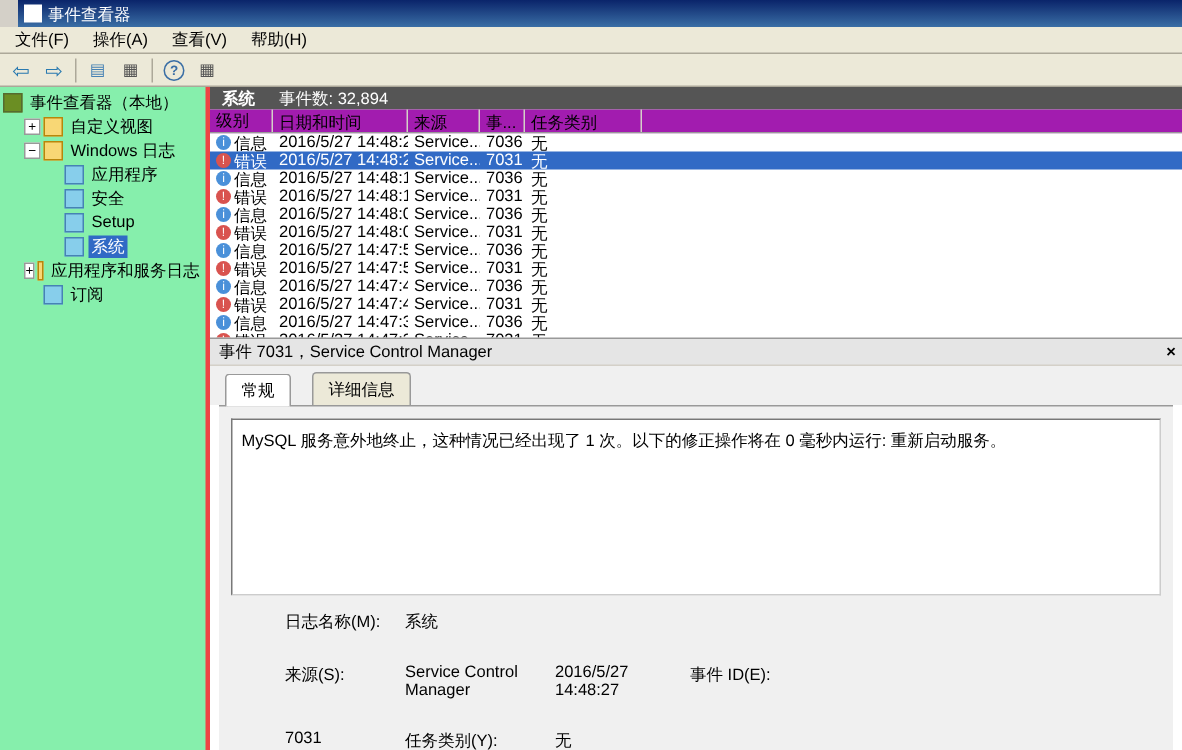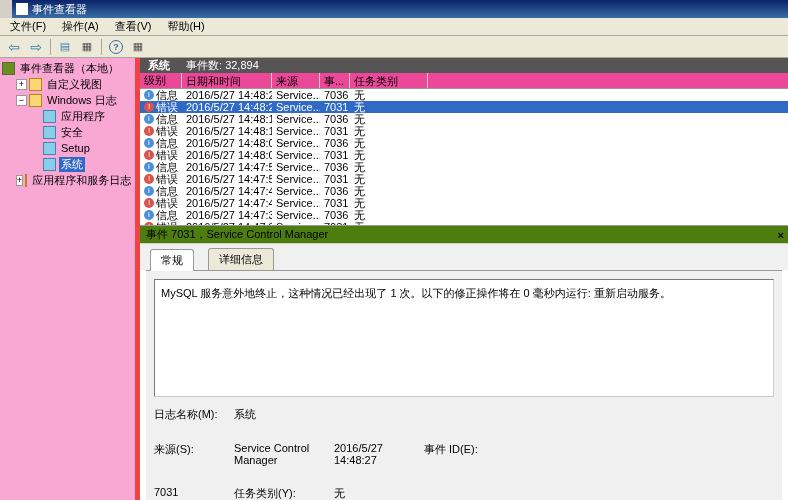--- a/index.html
+++ b/index.html
@@ -6,60 +6,60 @@
 body { background: #d4d0c8; width: 788px; height: 500px; overflow: hidden; }
 .titlebar { background: linear-gradient(to bottom, #0a246a, #3a6ea5); color: #fff; height: 18px; display: flex; align-items: center; padding-left: 4px; margin-left: 12px; }
 .titlebar .icon { width: 12px; height: 12px; background: #fff; margin-right: 4px; display: inline-block; }
 .titlebar .title { font-size: 11px; }
 .menubar { background: #ece9d8; height: 18px; display: flex; align-items: center; gap: 4px; padding-left: 4px; border-bottom: 1px solid #aca899; }
 .menubar span { padding: 1px 6px; cursor: default; }
 .toolbar { background: #ece9d8; height: 22px; display: flex; align-items: center; gap: 2px; padding-left: 4px; border-bottom: 1px solid #aca899; }
 .toolbar button { width: 20px; height: 18px; border: 1px solid #ece9d8; background: #ece9d8; display: flex; align-items: center; justify-content: center; cursor: pointer; }
 .toolbar .sep { width: 1px; height: 16px; background: #aca899; margin: 0 2px; }
 .mainlayout { display: flex; height: calc(500px - 58px); }
-.sidebar { width: 140px; background: #f9a8d4; border-right: 5px solid #ef4444; overflow: auto; }
+.sidebar { width: 140px; background: #86efac; border-right: 3px solid #ef4444; overflow: auto; }
 .tree { padding: 2px; }
 .tree-item { display: flex; align-items: center; height: 16px; cursor: default; white-space: nowrap; }
 .tree-item .exp { width: 11px; height: 11px; border: 1px solid #999; background: #fff; display: flex; align-items: center; justify-content: center; font-size: 9px; line-height: 1; margin-right: 2px; cursor: pointer; }
 .tree-item .noexp { width: 11px; margin-right: 2px; }
 .tree-item .ticon { width: 13px; height: 13px; margin-right: 3px; display: inline-block; }
 .tree-item .ticon.folder { background: #f8d775; border: 1px solid #b8860b; }
 .tree-item .ticon.log { background: #87ceeb; border: 1px solid #4682b4; }
 .tree-item .ticon.root { background: #6b8e23; border: 1px solid #556b2f; }
 .tree-item .sel { background: #316ac5; color: #fff; padding: 0 2px; }
 .tree-item .nosel { padding: 0 2px; }
 .ind1 { padding-left: 14px; }
 .ind2 { padding-left: 28px; }
 .rightpane { flex: 1; display: flex; flex-direction: column; background: #fff; }
 .listheader { background: #555; color: #fff; height: 16px; display: flex; align-items: center; padding-left: 8px; gap: 16px; }
 .listheader b { font-weight: bold; }
-.gridhead { display: flex; background: #ec4899; border-bottom: 1px solid #999; height: 16px; }
+.gridhead { display: flex; background: #a21caf; border-bottom: 1px solid #999; height: 16px; }
 .gridhead div { border-right: 1px solid #d4d0c8; padding: 1px 4px; overflow: hidden; white-space: nowrap; }
 .gridbody { flex: 0 0 auto; height: 136px; overflow: hidden; background: #fff; }
 .gridrow { display: flex; height: 12px; align-items: center; }
 .gridrow.sel { background: #316ac5; color: #fff; }
 .gridrow div { padding: 0 4px; overflow: hidden; white-space: nowrap; }
 .col-level { width: 42px; display: flex; align-items: center; gap: 2px; }
 .col-date { width: 90px; }
 .col-src { width: 48px; }
 .col-id { width: 30px; }
 .col-cat { width: 78px; }
 .evicon { width: 10px; height: 10px; border-radius: 50%; display: inline-block; flex-shrink: 0; }
 .evicon.info { background: #4a90d9; color: #fff; font-size: 8px; text-align: center; line-height: 10px; }
 .evicon.error { background: #d9534f; color: #fff; font-size: 8px; text-align: center; line-height: 10px; }
 .detailpane { flex: 1; border-top: 1px solid #999; display: flex; flex-direction: column; }
-.detailtitle { background: #4d7c0f; height: 18px; display: flex; align-items: center; padding-left: 6px; border-bottom: 1px solid #d4d0c8; position: relative; }
+.detailtitle { background: #e5e5e5; height: 18px; display: flex; align-items: center; padding-left: 6px; border-bottom: 1px solid #d4d0c8; position: relative; }
 .detailtitle .close { position: absolute; right: 4px; cursor: pointer; font-weight: bold; }
 .tabbar { display: flex; padding: 4px 10px 0 10px; background: #f0f0f0; }
 .tabbar .tab { padding: 3px 10px; border: 1px solid #999; border-bottom: none; background: #fff; margin-right: 14px; cursor: pointer; border-radius: 3px 3px 0 0; }
 .tabbar .tab.active { background: #fff; position: relative; top: 1px; }
 .tabbar .tab.inactive { background: #ece9d8; }
 .detailbody { flex: 1; background: #f0f0f0; border-top: 1px solid #999; margin: 0 6px; padding: 8px; overflow: auto; }
 .msgbox { background: #fff; border: 1px inset #ccc; height: 118px; padding: 6px; margin-bottom: 10px; font-size: 11px; }
-.propgrid { display: grid; grid-template-columns: 80px 100px 90px 160px; row-gap: 20px; font-size: 11px; }
+.propgrid { display: grid; grid-template-columns: 80px 100px 90px 160px; row-gap: 20px; font-size: 11px; margin-left: 36px; }
 .propgrid .lab { }
 .propgrid .val { }
 .arrow-left::before { content: "⇦"; color: #2a7ab0; font-size: 14px; }
 .arrow-right::before { content: "⇨"; color: #2a7ab0; font-size: 14px; }
 .ic-box::before { content: "▤"; color: #4682b4; }
 .ic-q::before { content: "?"; color: #3a6ea5; font-weight: bold; border: 1px solid #3a6ea5; border-radius: 50%; width: 12px; height: 12px; display: inline-block; text-align: center; line-height: 12px; font-size: 9px; }
 .ic-tv::before { content: "▦"; color: #555; }
 </style>
 </head>
 <body>
@@ -134,20 +134,25 @@
       </div>
       <div class="tree-item ind2">
         <span class="noexp"></span>
           <span class="ticon log"></span>
         <span class="sel">系统</span>
       </div>
       <div class="tree-item ind1">
         <span class="exp">+</span>
         <span class="ticon folder"></span>
         <span class="nosel">应用程序和服务日志</span>
+      </div>
+      <div class="tree-item ind1">
+        <span class="noexp"></span>
+          <span class="ticon log"></span>
+        <span class="nosel">订阅</span>
       </div>
     </div>
   </div>
 
   <div class="rightpane">
     <div class="listheader">
       <b>系统</b>
       <span><span>事件数:</span>&nbsp;<span>32,894</span></span>
     </div>
     <div class="gridhead">

